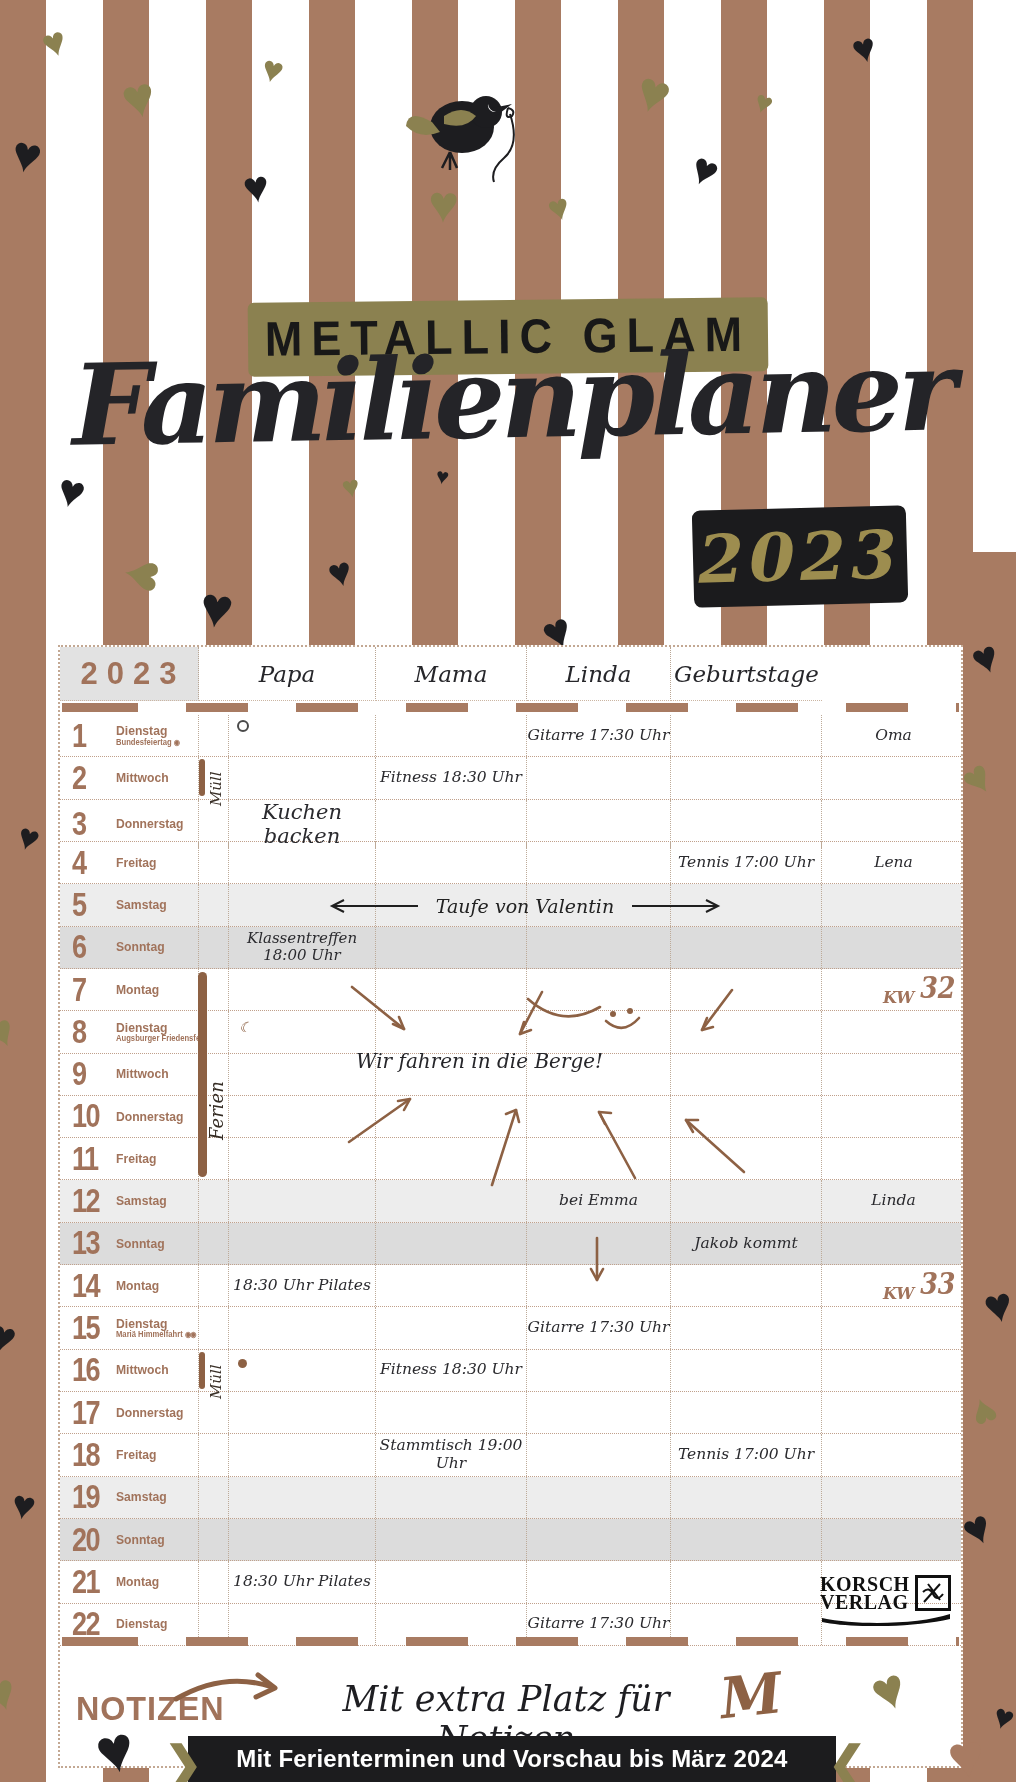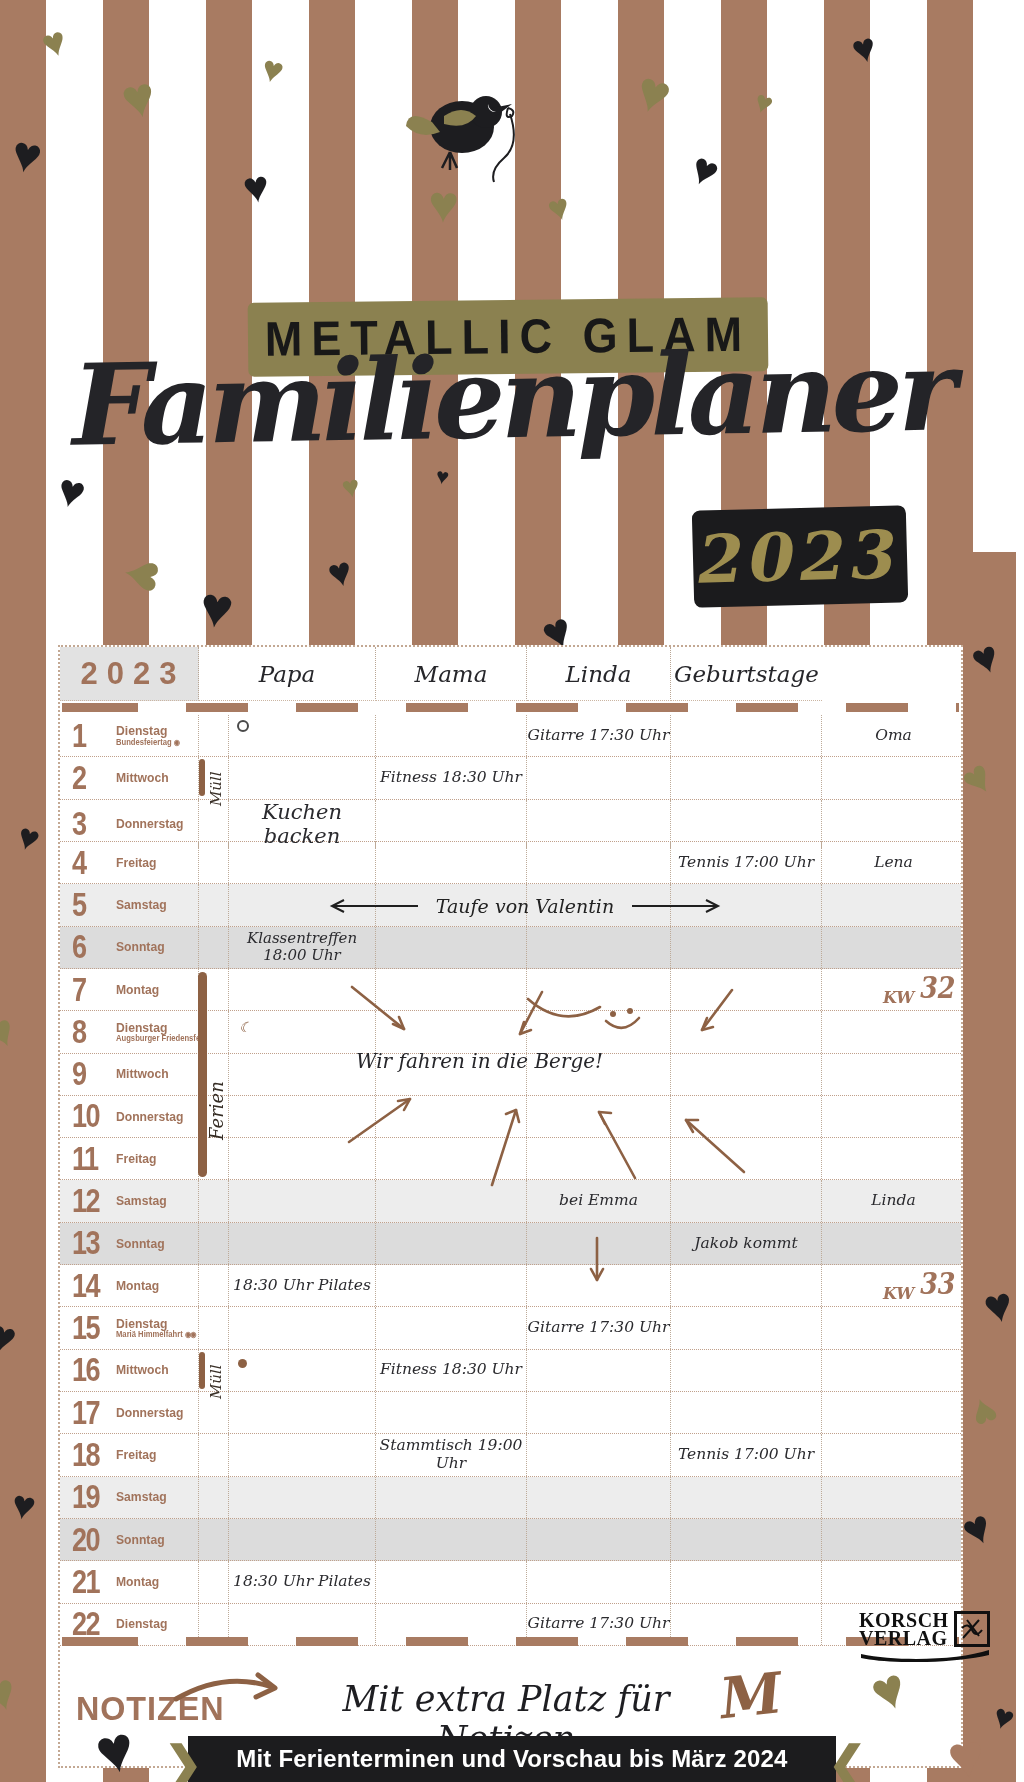--- a/index.html
+++ b/index.html
@@ -84,21 +84,21 @@
   #taufe{left:169px;top:238px;width:592px;height:42px;display:flex;align-items:center;
     justify-content:center;gap:16px;}
   #taufe .t{font-family:"DejaVu Serif",serif;font-style:italic;font-size:19px;color:#222;}
   #trip{left:296px;top:402px;width:340px;text-align:left;
     font-family:"DejaVu Serif",serif;font-style:italic;font-size:20px;color:#26262a;}
   #ferien-bar{left:138px;top:325px;width:9px;height:205px;background:#8d6144;border-radius:5px;}
   #ferien-label{left:146px;top:378px;height:115px;writing-mode:vertical-rl;transform:rotate(180deg);
     font-family:"DejaVu Serif",serif;font-style:italic;font-size:18px;color:#352c24;}
   #arrows-svg{left:0;top:0;}
   
-  #logo{left:799px;top:928px;width:132px;z-index:4;margin-top:36px;}
+  #logo{left:760px;top:928px;width:132px;z-index:4;}
   #logo .lrow{display:flex;align-items:center;gap:5px;}
   #logo .ltxt{font-family:"Liberation Serif",serif;font-weight:bold;font-size:20px;
     line-height:.92;letter-spacing:.5px;color:#101010;}
   #logo .lbox{width:36px;height:36px;border:3px solid #101010;box-sizing:border-box;
     display:flex;align-items:center;justify-content:center;}
   
   #notizen{left:16px;top:1042px;font-weight:bold;font-size:34px;color:#a1735b;
     letter-spacing:1px;transform:scaleX(.95);transform-origin:left;z-index:4;}
   #claim{left:226px;top:1032px;width:440px;text-align:center;z-index:4;
     font-family:"DejaVu Serif",serif;font-style:italic;font-size:35px;color:#1e1e22;}

